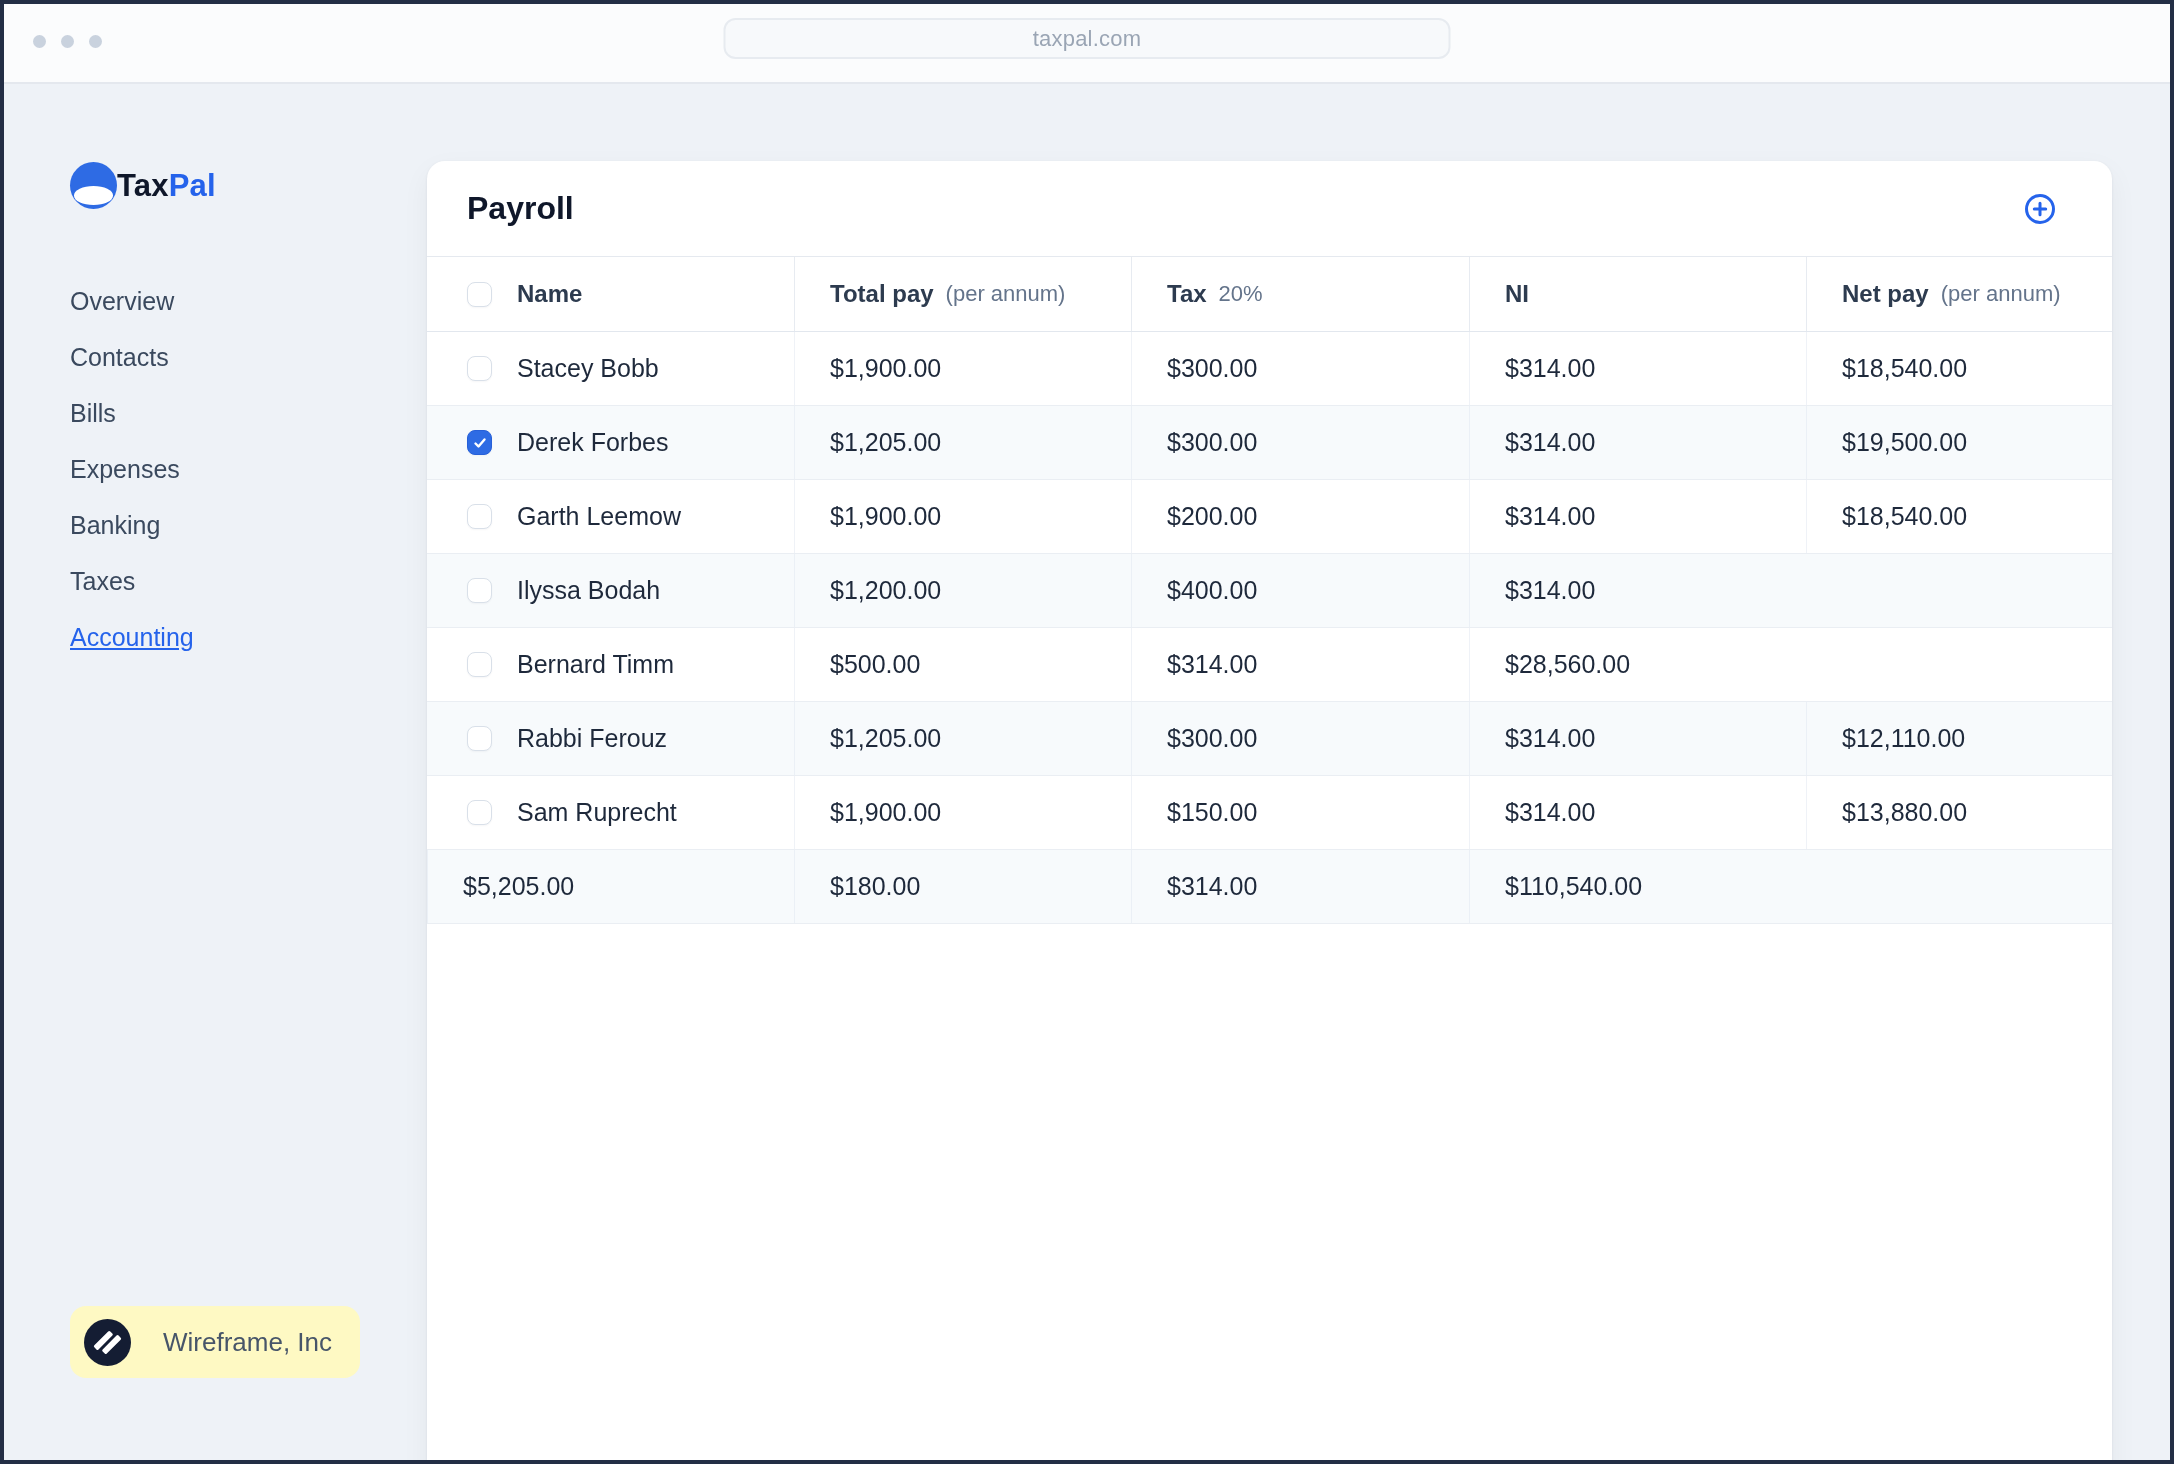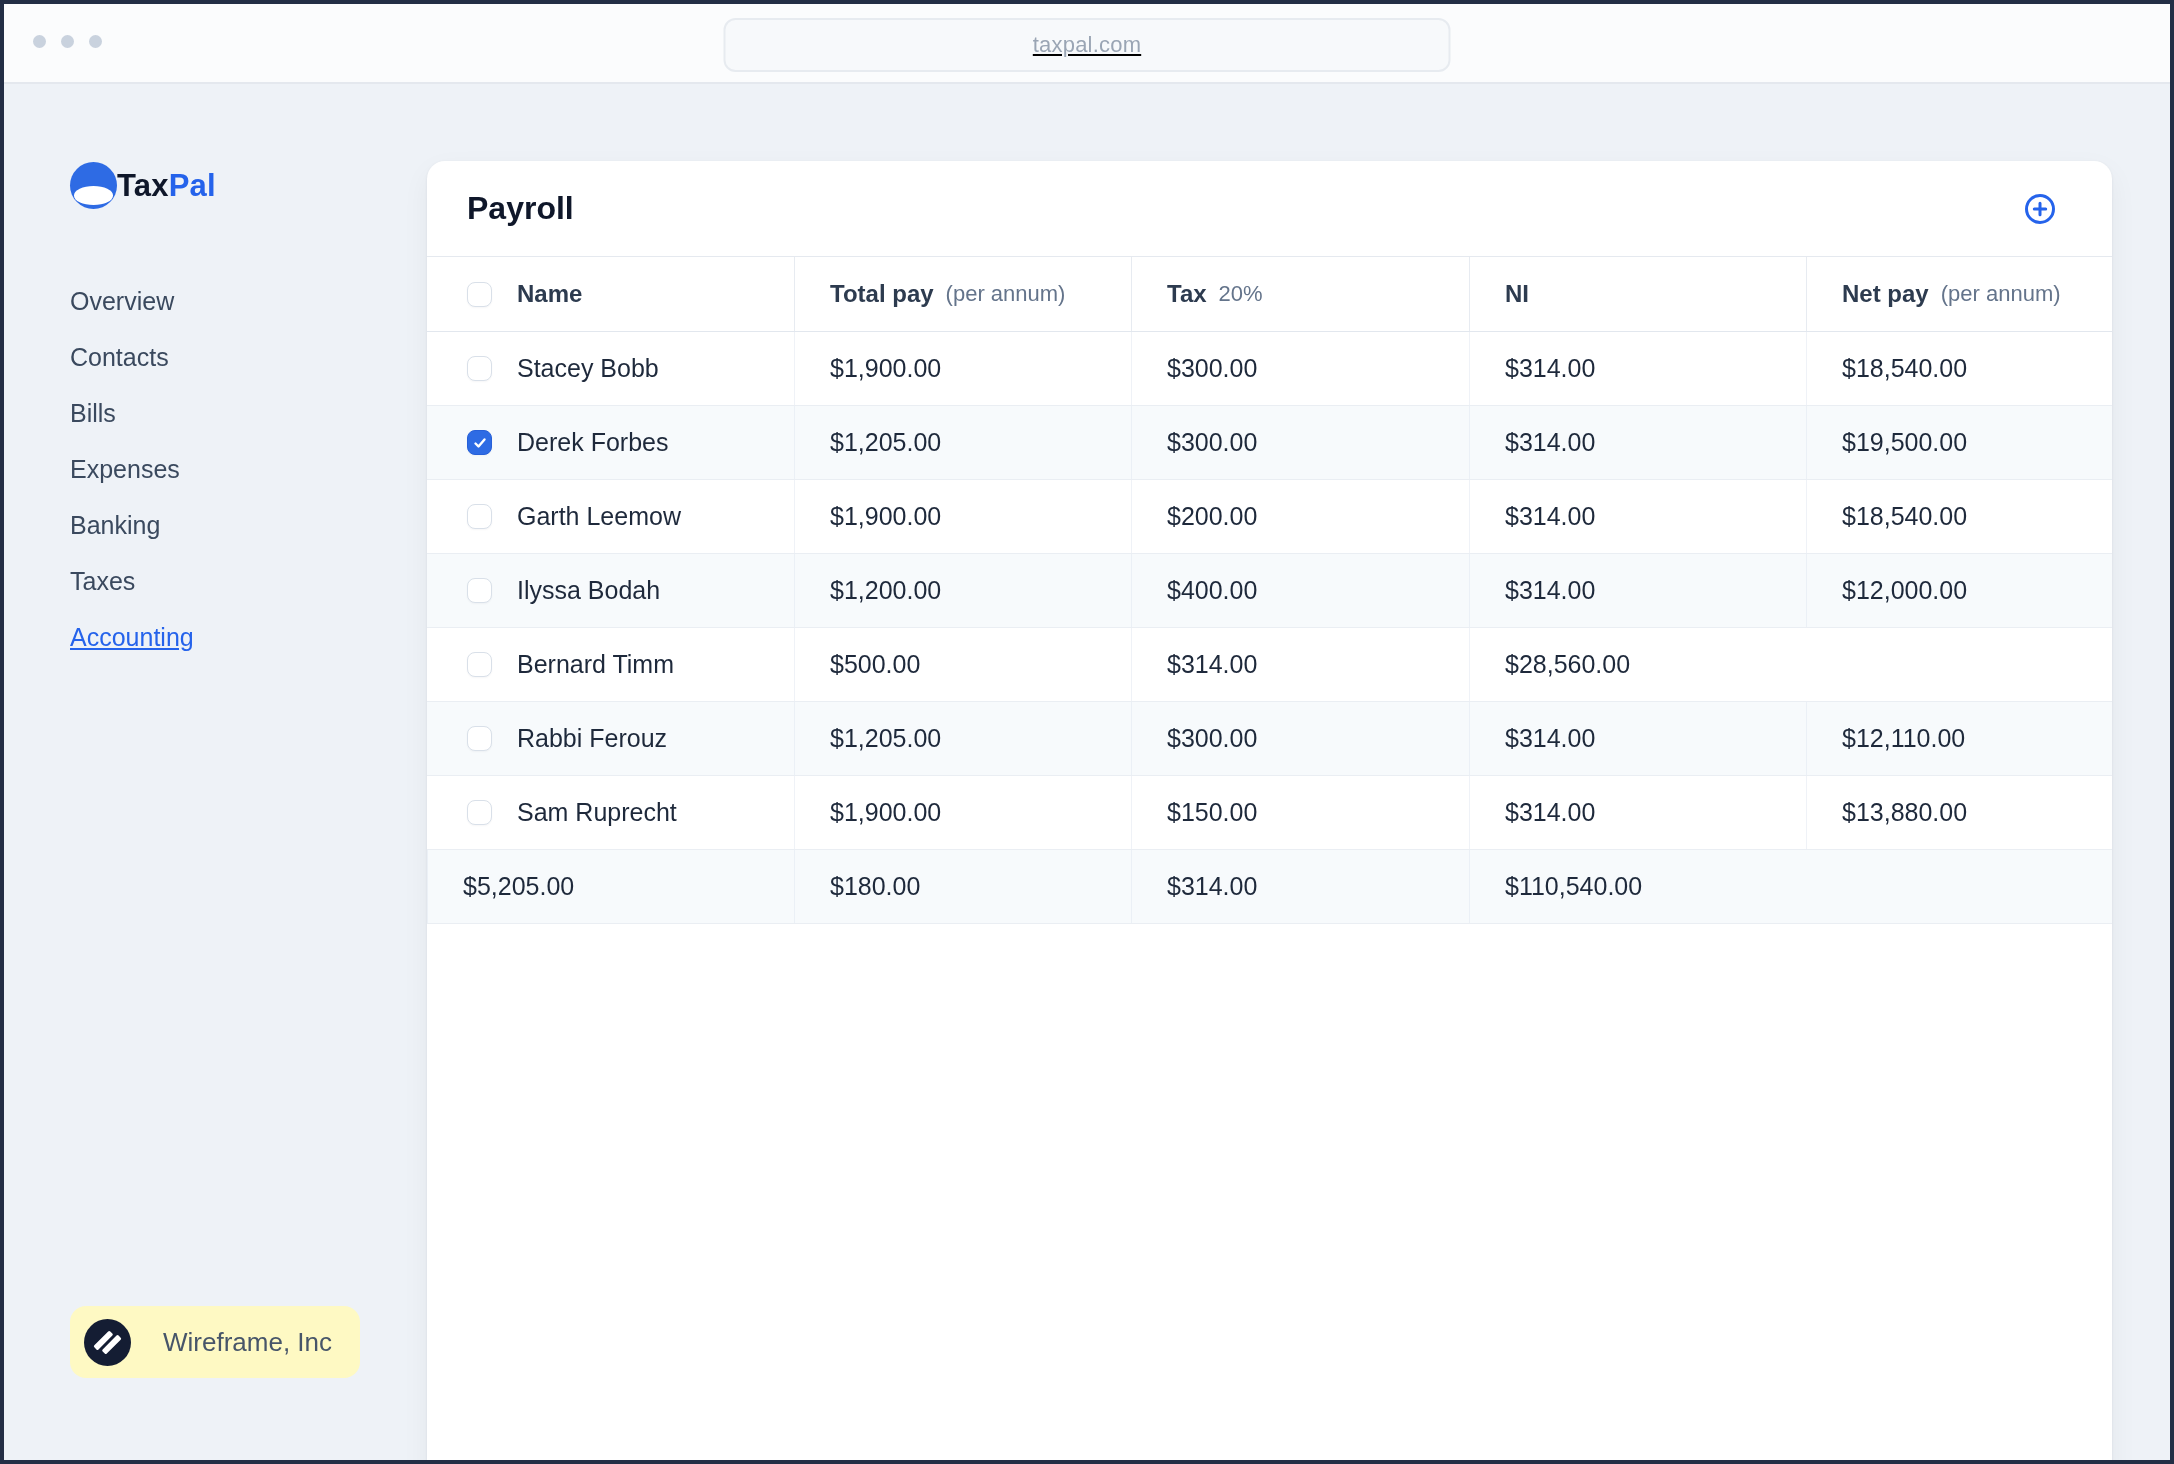--- a/index.html
+++ b/index.html
@@ -13,23 +13,23 @@
 
   
   .chrome {
     position:relative; height:80px; background:#fbfcfd;
     border-bottom:2px solid #e4e8ee;
   }
   .window-dots { position:absolute; left:29px; top:31px; display:flex; gap:15px; }
   .dot { width:13px; height:13px; border-radius:50%; background:#c9d2de; }
   .urlbar {
     position:absolute; left:50%; transform:translateX(-50%); top:14px;
-    width:727px; height:54px; background:#f7f9fb;
+    width:727px; height:41px; background:#f7f9fb;
     border:2px solid #e7ebf0; border-radius:12px;
-    display:flex; align-items:center; justify-content:center;text-decoration:underline;
+    display:flex; align-items:center; justify-content:center;
   }
   .urlbar span { font-size:22px; color:#9aa5b4; letter-spacing:.2px; }
 
   
   .app { position:relative; width:100%; height:1378px; }
 
   .brand { position:absolute; left:66px; top:78px; display:flex; align-items:center; cursor:pointer; }
   .brand-mark {
     position:relative; width:47px; height:47px; border-radius:50%;
     background:#2e6be4; overflow:hidden; flex:none;
@@ -212,21 +212,20 @@
       </div>
 
       <div class="trow alt">
         <div class="td name-cell">
           <span class="checkbox"></span>
           <span>Ilyssa Bodah</span>
         </div>
         <div class="td">$1,200.00</div>
         <div class="td">$400.00</div>
         <div class="td">$314.00</div>
-        <div class="td">$12,000.00</div>
       </div>
 
       <div class="trow">
         <div class="td name-cell">
           <span class="checkbox"></span>
           <span>Bernard Timm</span>
         </div>
         <div class="td">$500.00</div>
         <div class="td">$314.00</div>
         <div class="td">$28,560.00</div>

